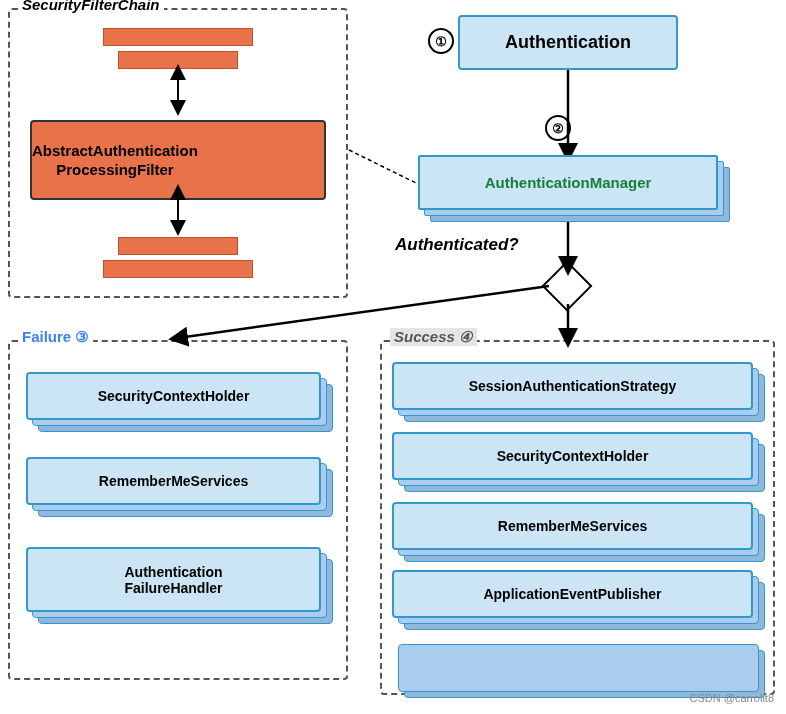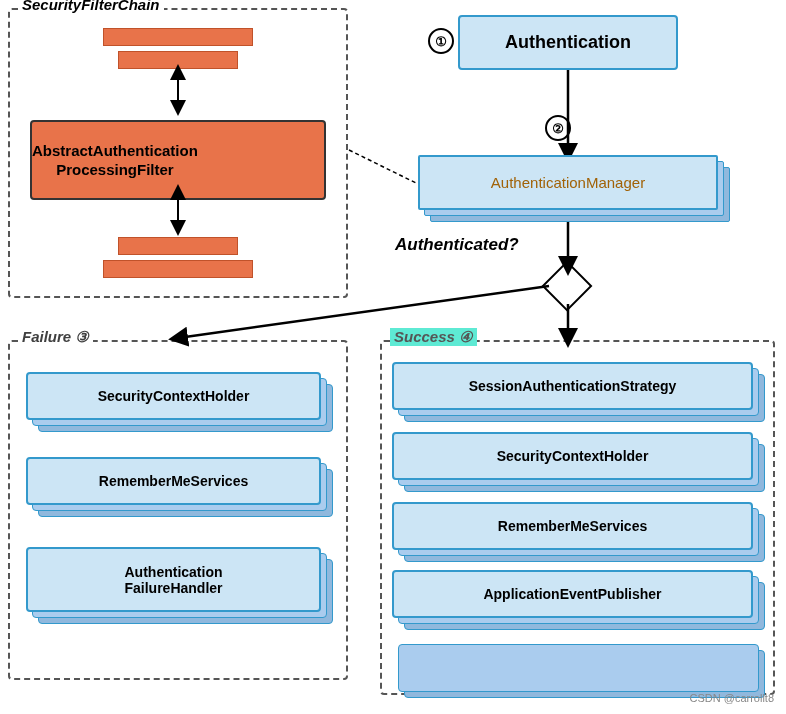--- a/index.html
+++ b/index.html
@@ -154,22 +154,22 @@
       background: #90b8dd;
       border: 1.5px solid #3399cc;
       border-radius: 2px;
       z-index: 0;
     }
     .auth-manager-box {
       z-index: 1;
     }
     .auth-manager-text {
       font-size: 15px;
-      font-weight: normal;
-      color: #a16207;
+      font-weight: bold;
+      color: #15803d;
     }
 
     
     .authenticated-label {
       position: absolute;
       top: 235px;
       left: 395px;
       font-size: 17px;
       font-style: italic;
       font-weight: bold;
@@ -198,22 +198,21 @@
       height: 340px;
       border: 2px dashed #555;
       border-radius: 4px;
     }
     .failure-title {
       position: absolute;
       top: -14px;
       left: 8px;
       font-size: 15px;
       font-weight: bold;
-      font-style: italic;
-      color: #404040;
+      color: #3b82f6;
       background: #fff;
       padding: 0 4px;
     }
 
     
     .success-panel {
       position: absolute;
       top: 340px;
       left: 380px;
       width: 395px;
@@ -222,21 +221,21 @@
       border-radius: 4px;
     }
     .success-title {
       position: absolute;
       top: -14px;
       left: 8px;
       font-size: 15px;
       font-weight: bold;
       font-style: italic;
       color: #555;
-      background: #5eead4;
+      background: #e5e5e5;
       padding: 0 4px;
     }
 
     
     .blue-box {
       background: #cce5f5;
       border: 2px solid #3399cc;
       border-radius: 4px;
       display: flex;
       align-items: center;

